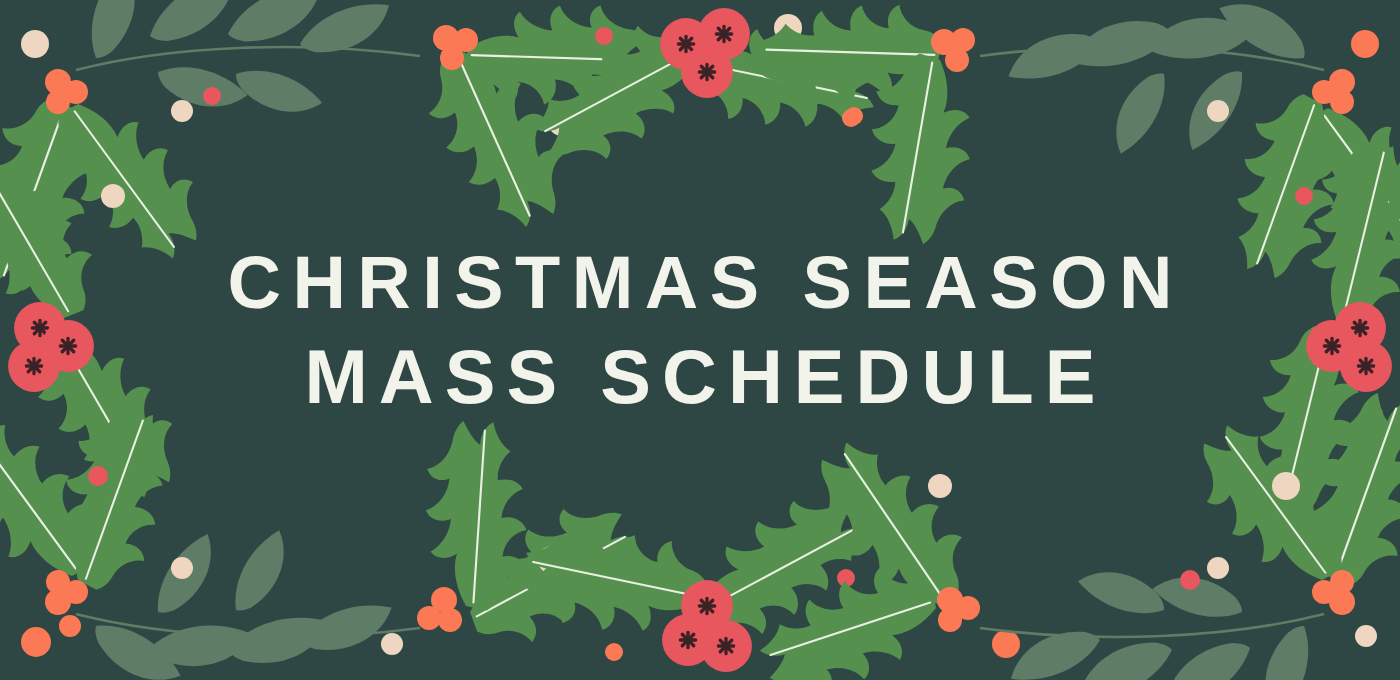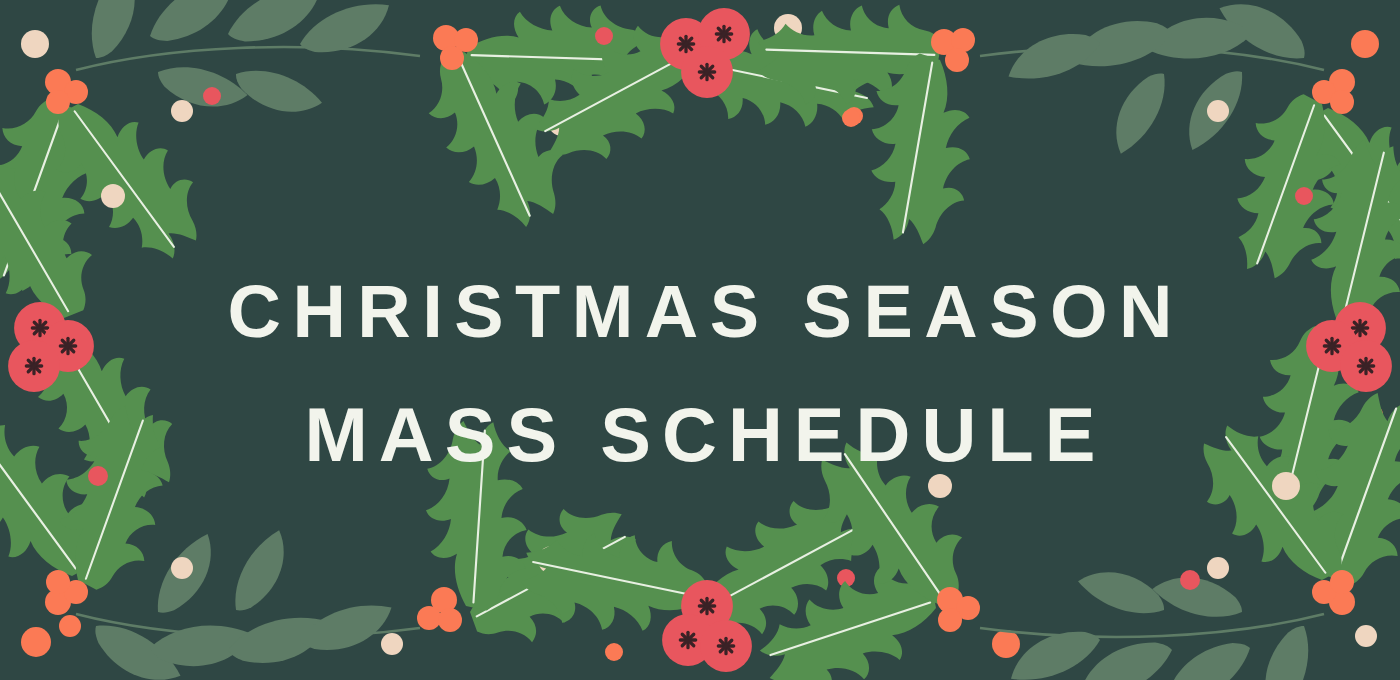--- a/index.html
+++ b/index.html
@@ -37,21 +37,20 @@
   .title-line {
     display: block;
     color: #F2F4EC;
     font-family: "Liberation Sans", sans-serif;
     font-weight: 700;
     font-size: 74px;
     line-height: 94px;
     letter-spacing: 0.155em;
     text-indent: 0.155em;
     white-space: nowrap;
-    margin-top: 29px;
   }
   .title-line.line2 {
     font-size: 76px;
     letter-spacing: 0.145em;
     text-indent: 0.145em;
   }
 </style>
 </head>
 <body>
 

